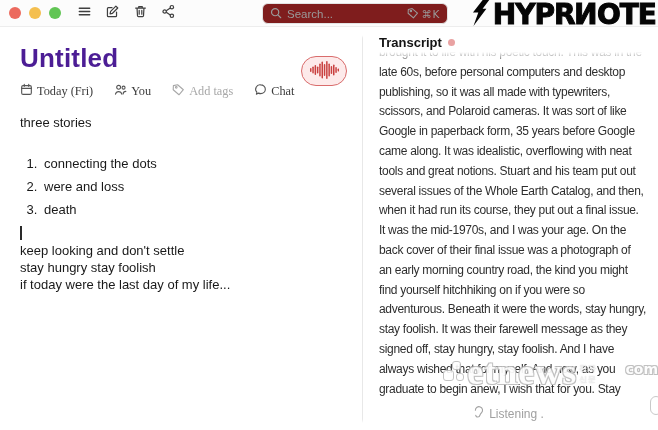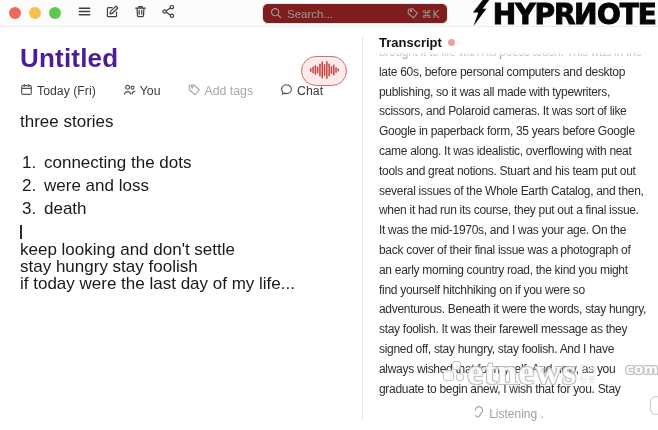--- a/index.html
+++ b/index.html
@@ -45,33 +45,33 @@
   }
   .brand-text .mir { display: inline-block; transform: scaleX(-1); }
 
   
   .left-panel {
     position: absolute; top: 28px; left: 0; width: 362px; bottom: 0; background: #fff;
   }
   .note-header { position: relative; padding: 15px 20px 0 20px; }
   .note-title { font-size: 26px; font-weight: 700; color: #4c1d95; letter-spacing: 0.2px; }
   .note-meta {
-    margin-top: 9px; display: flex; align-items: flex-start; gap: 27px;
-    font-size: 12.3px; color: #3b3b3b;
+    margin-top: 9px; display: flex; align-items: flex-start; gap: 21px;
+    font-size: 12.3px; color: #3b3b3b; font-family: Liberation Serif, serif;
   }
   .meta-item { display: flex; align-items: center; gap: 4px; cursor: pointer; }
   .meta-item svg { color: #555; }
   .meta-item.muted, .meta-item.muted svg { color: #a8a8a8; }
   .record-btn {
     position: absolute; top: 28px; right: 15px; width: 46px; height: 30px;
     border-radius: 15px; border: 1.5px solid #d96c6c; background: #fdeaea;
     display: flex; align-items: center; justify-content: center; cursor: pointer;
     color: #c9403f; padding: 0;
   }
-  .note-body { margin: 14px 20px 0 20px; font-size: 17px; color: #191919; line-height: 17px; }
+  .note-body { margin: 14px 20px 0 20px; font-size: 13px; color: #191919; line-height: 17px; }
   .note-body .para { margin-top: 0; }
   .note-list { margin: 24px 0 0 0; padding-left: 21px; }
   .note-list li { margin-bottom: 6px; padding-left: 3px; }
   .ph-line { margin-top: 1px; color: #dcdcdc; height: 18px; display: flex; align-items: center; }
   .caret { display: inline-block; width: 1.5px; height: 14px; background: #2a2a2a; margin-right: 2px; }
   .p2 { margin-top: 3px; }
   .p3 { margin-top: 28px; }
   .p4 { margin-top: 28px; }
 
   

